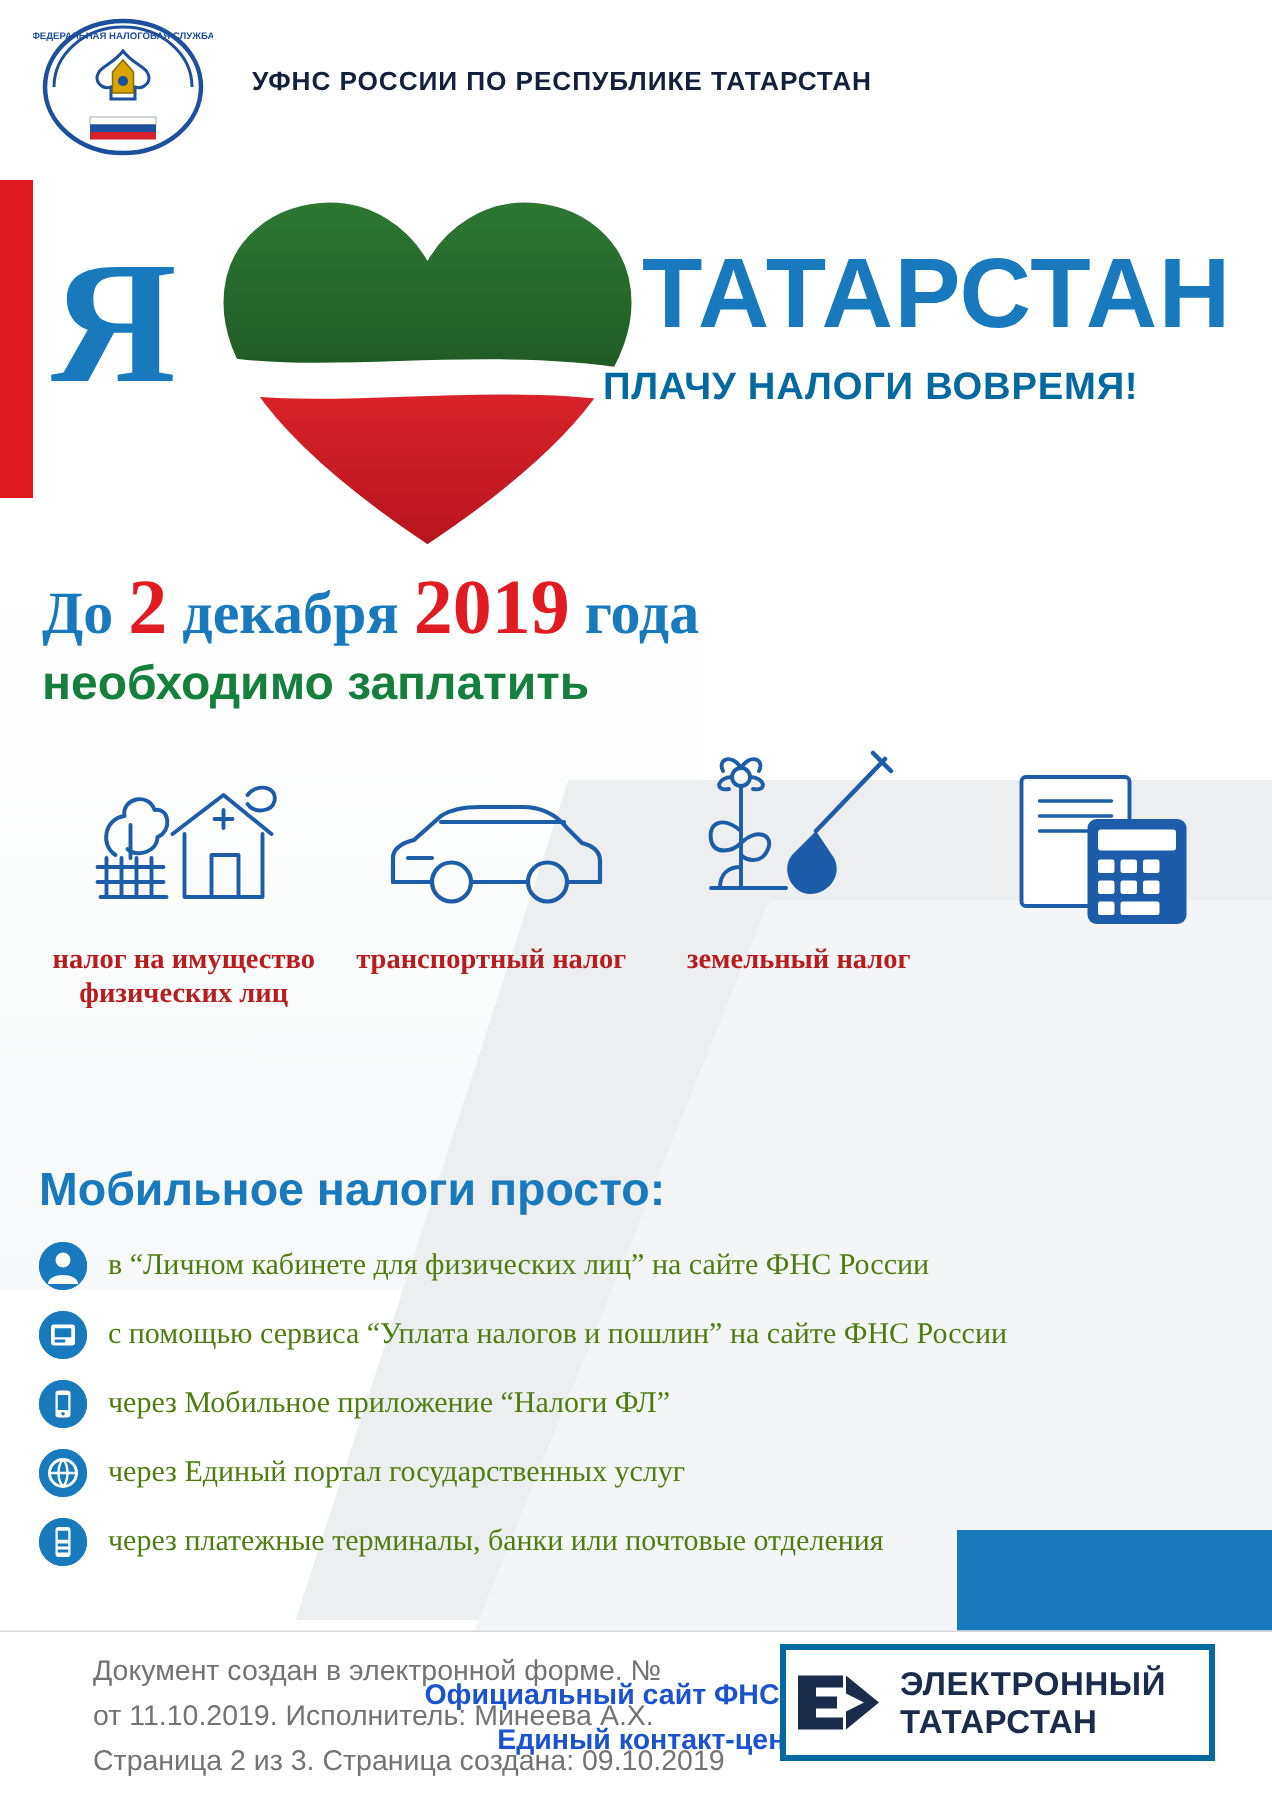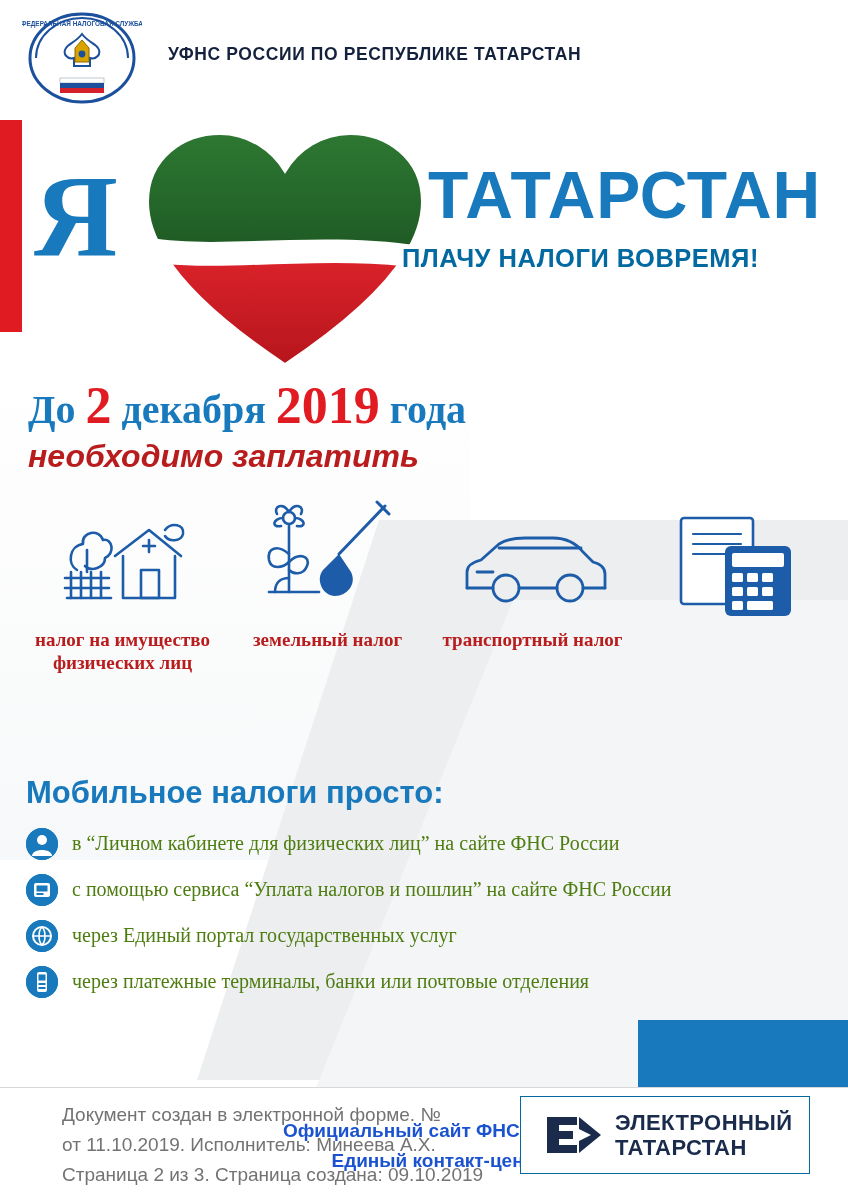--- a/index.html
+++ b/index.html
@@ -153,23 +153,22 @@
     color: #e01b22;
   }
   .deadline .l1 .big {
     font-size: 52px;
   }
   .deadline .l2 {
     font-family: "Liberation Sans", sans-serif;
     font-weight: bold;
     font-size: 32px;
     line-height: 40px;
-    color: #b91c1c;
+    color: #15803d;
     margin-top: 2px;
-    font-style: italic;
   }
 
   
   .taxes {
     position: absolute;
     left: 20px;
     top: 500px;
     width: 820px;
     height: 250px;
     display: flex;
@@ -285,25 +284,25 @@
     z-index: 7;
   }
   .stamp-link div { white-space: nowrap; }
   .et-badge {
     position: absolute;
     left: 520px;
     top: 8px;
     width: 290px;
     height: 78px;
     background: #ffffff;
-    border: 1px solid #0369a1;
+    border: 4px solid #0369a1;
     z-index: 8;
     display: flex;
     align-items: center;
-    padding-left: 22px;
+    padding-left: 4px;
     box-sizing: border-box;
   }
   .et-logo {
     flex: 0 0 auto;
     width: 62px;
     height: 52px;
     margin-right: 10px;
   }
   .et-words {
     font-family: "Liberation Sans", sans-serif;
@@ -399,54 +398,54 @@
             <path d="M24 60 C14 54 16 36 30 34 C28 22 46 18 50 30 C60 28 62 44 52 48 C52 58 38 62 32 56"></path>
             <path d="M34 40 L34 62"></path>
           </g>
         </svg>
       </div>
       <div class="tax-label">налог на имущество физических лиц</div>
     </div>
 
     <div class="tax-item">
       <div class="tax-icon">
+        <svg viewBox="0 0 160 110" width="160" height="110">
+          <g fill="none" stroke="#1c5ca8" stroke-width="2.8" stroke-linecap="round" stroke-linejoin="round">
+            <path d="M14 78 L14 62 C14 56 20 52 28 50 L46 34 C52 30 60 28 72 28 L100 28 C112 28 122 32 130 42 L140 52 C148 54 152 58 152 64 L152 78"></path>
+            <path d="M14 78 L40 78 M66 78 L104 78 M130 78 L152 78"></path>
+            <path d="M46 38 L128 38"></path>
+            <circle cx="53" cy="78" r="13"></circle>
+            <circle cx="117" cy="78" r="13"></circle>
+            <path d="M24 62 L40 62"></path>
+          </g>
+        </svg>
+      </div>
+      <div class="tax-label">транспортный налог</div>
+    </div>
+
+    <div class="tax-item">
+      <div class="tax-icon">
         <svg viewBox="0 0 150 120" width="150" height="120">
           <g fill="none" stroke="#1c5ca8" stroke-width="2.6" stroke-linecap="round" stroke-linejoin="round">
             <circle cx="36" cy="18" r="6"></circle>
             <path d="M36 12 C30 2 20 6 24 14 M36 12 C42 2 52 6 48 14 M30 18 C20 18 18 28 28 26 M42 18 C52 18 54 28 44 26"></path>
             <path d="M36 24 L36 92"></path>
             <path d="M36 54 C24 44 14 48 16 60 C18 70 30 68 36 62"></path>
             <path d="M36 62 C46 52 58 56 54 66 C50 76 40 74 36 70"></path>
             <path d="M16 92 L66 92"></path>
             <path d="M22 92 C22 82 28 78 36 78"></path>
           </g>
           <g fill="none" stroke="#1c5ca8" stroke-width="3" stroke-linecap="round" stroke-linejoin="round">
             <path d="M132 6 L86 54"></path>
             <path d="M124 2 L136 14"></path>
           </g>
           <path d="M86 54 L70 70 C62 80 70 96 82 96 C94 96 104 84 98 72 Z" fill="#1c5ca8"></path>
         </svg>
       </div>
       <div class="tax-label">земельный налог</div>
-    </div>
-
-    <div class="tax-item">
-      <div class="tax-icon">
-        <svg viewBox="0 0 160 110" width="160" height="110">
-          <g fill="none" stroke="#1c5ca8" stroke-width="2.8" stroke-linecap="round" stroke-linejoin="round">
-            <path d="M14 78 L14 62 C14 56 20 52 28 50 L46 34 C52 30 60 28 72 28 L100 28 C112 28 122 32 130 42 L140 52 C148 54 152 58 152 64 L152 78"></path>
-            <path d="M14 78 L40 78 M66 78 L104 78 M130 78 L152 78"></path>
-            <path d="M46 38 L128 38"></path>
-            <circle cx="53" cy="78" r="13"></circle>
-            <circle cx="117" cy="78" r="13"></circle>
-            <path d="M24 62 L40 62"></path>
-          </g>
-        </svg>
-      </div>
-      <div class="tax-label">транспортный налог</div>
     </div>
 
     <div class="tax-item">
       <div class="tax-icon">
         <svg viewBox="0 0 150 110" width="150" height="110">
           <rect x="18" y="8" width="72" height="86" rx="3" fill="#ffffff" stroke="#1c5ca8" stroke-width="2.6"></rect>
           <g stroke="#1c5ca8" stroke-width="2.2" stroke-linecap="round">
             <path d="M30 24 L78 24 M30 34 L78 34 M30 44 L62 44"></path>
           </g>
           <rect x="62" y="36" width="66" height="70" rx="6" fill="#1c5ca8"></rect>
@@ -487,20 +486,31 @@
         <svg viewBox="0 0 32 32" width="32" height="32">
           <circle cx="16" cy="16" r="16" fill="#1879bd"></circle>
           <rect x="8" y="9" width="16" height="14" rx="2" fill="#ffffff"></rect>
           <rect x="10.5" y="11.5" width="11" height="6" fill="#1879bd"></rect>
           <rect x="10.5" y="19" width="7" height="2" fill="#1879bd"></rect>
         </svg>
       </span>
       <span class="howto-text">с помощью сервиса “Уплата налогов и пошлин” на сайте ФНС России</span>
     </div>
 
+    <div class="howto-row">
+      <span class="howto-bullet">
+        <svg viewBox="0 0 32 32" width="32" height="32">
+          <circle cx="16" cy="16" r="16" fill="#1879bd"></circle>
+          <rect x="11" y="7" width="10" height="18" rx="2" fill="#ffffff"></rect>
+          <rect x="12.5" y="10" width="7" height="10" fill="#1879bd"></rect>
+          <circle cx="16" cy="22.5" r="1.2" fill="#1879bd"></circle>
+        </svg>
+      </span>
+      <span class="howto-text">через Мобильное приложение “Налоги ФЛ”</span>
+    </div>
 
     <div class="howto-row">
       <span class="howto-bullet">
         <svg viewBox="0 0 32 32" width="32" height="32">
           <circle cx="16" cy="16" r="16" fill="#1879bd"></circle>
           <circle cx="16" cy="16" r="9" fill="none" stroke="#ffffff" stroke-width="2"></circle>
           <path d="M7 16 L25 16 M16 7 C12 11 12 21 16 25 C20 21 20 11 16 7" fill="none" stroke="#ffffff" stroke-width="1.6"></path>
         </svg>
       </span>
       <span class="howto-text">через Единый портал государственных услуг</span>

